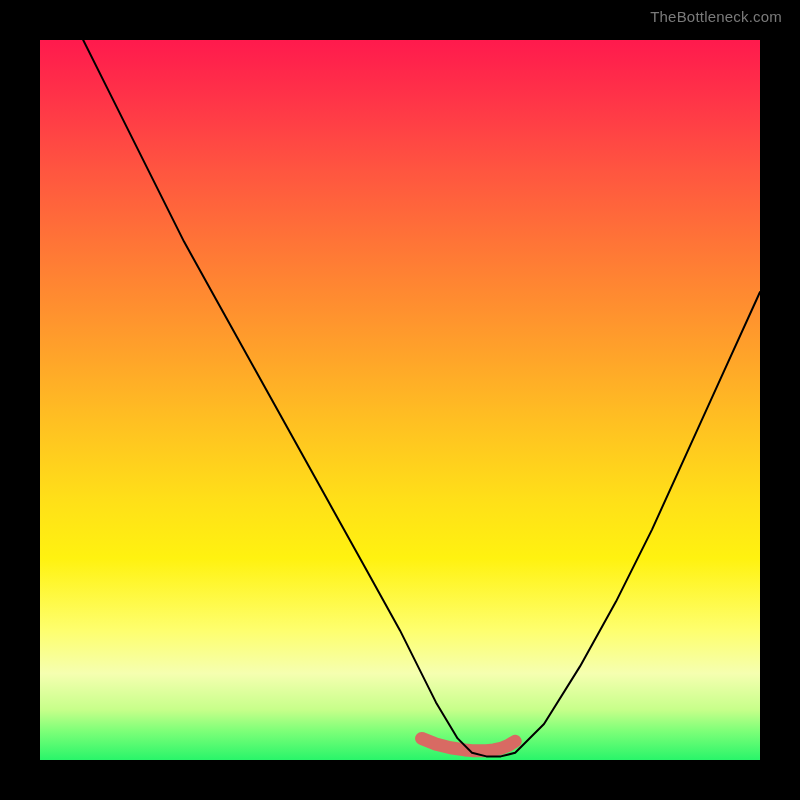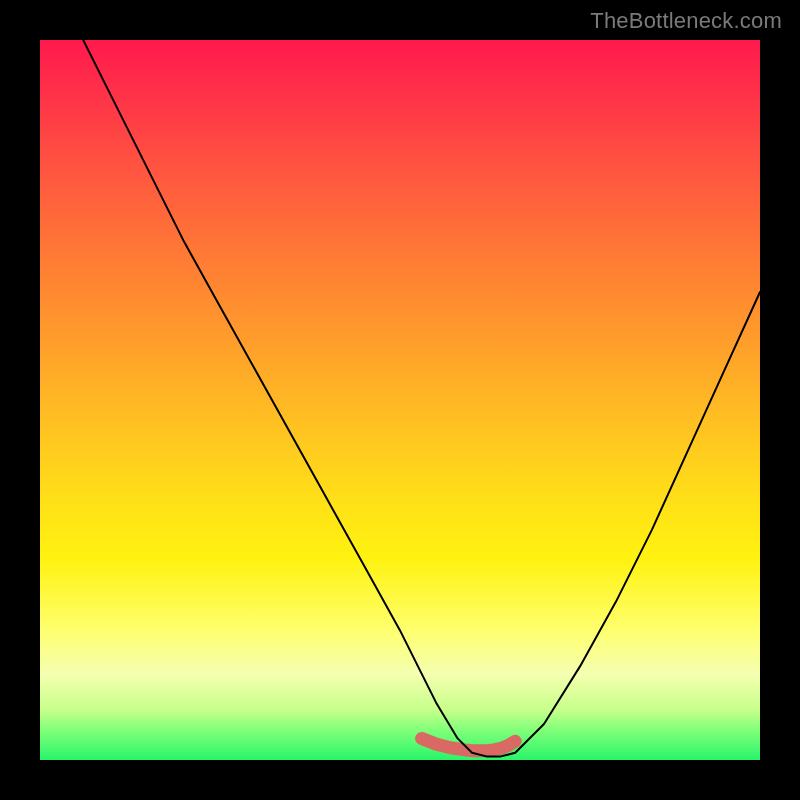--- a/index.html
+++ b/index.html
@@ -37,21 +37,21 @@
       #c7ff8a 93%,
       #7dff78 96%,
       #29f56a 100%
     );
   }
   .watermark {
     position: absolute;
     top: 8px;
     right: 18px;
     color: #7a7a7a;
-    font-size: 22px;
+    font-size: 15px;
     font-weight: 500;
     letter-spacing: 0.2px;
   }
   svg {
     position: absolute;
     left: 0;
     top: 0;
   }
 </style>
 </head>

